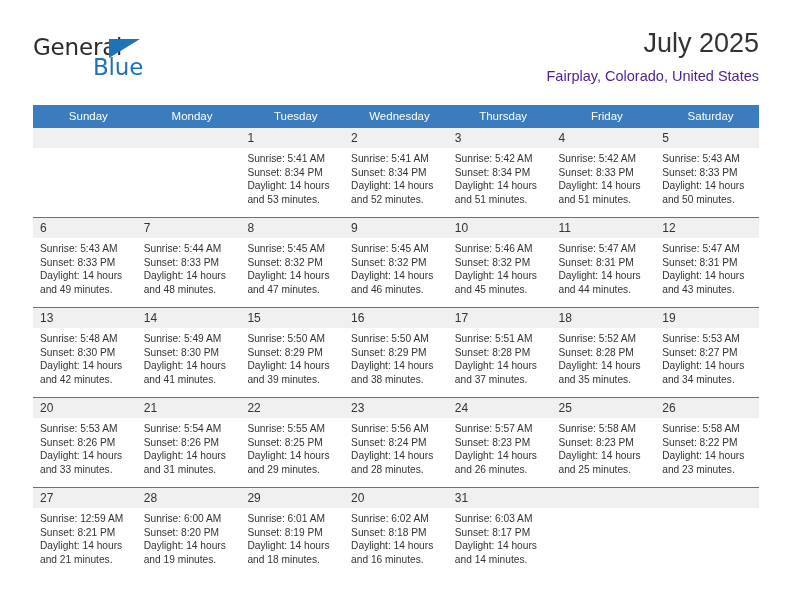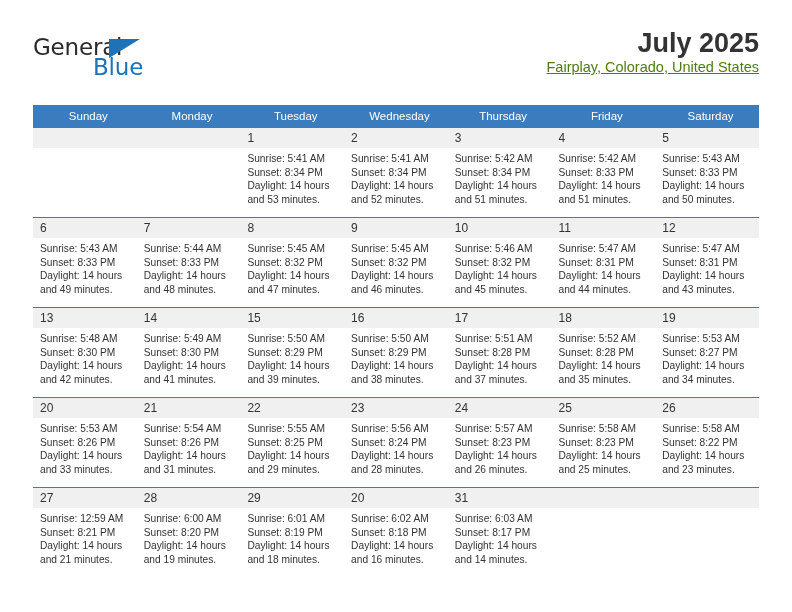--- a/index.html
+++ b/index.html
@@ -69,27 +69,26 @@
     position: absolute;
     right: 0;
     top: 0;
     text-align: right;
   }
   .cal-title {
     font-size: 27px;
     color: #333333;
     line-height: 1.15;
     white-space: nowrap;
-    font-weight: bold;
   }
   .cal-subtitle {
+    margin-top: 9px;
     font-size: 14.5px;
-    color: #4d7c0f;
+    color: #4c1d95;
     white-space: nowrap;
-    text-decoration: underline;
   }
 
   
   .calendar {
     position: absolute;
     left: 33px;
     top: 105px;
     width: 726px;
     border-collapse: collapse;
     table-layout: fixed;

